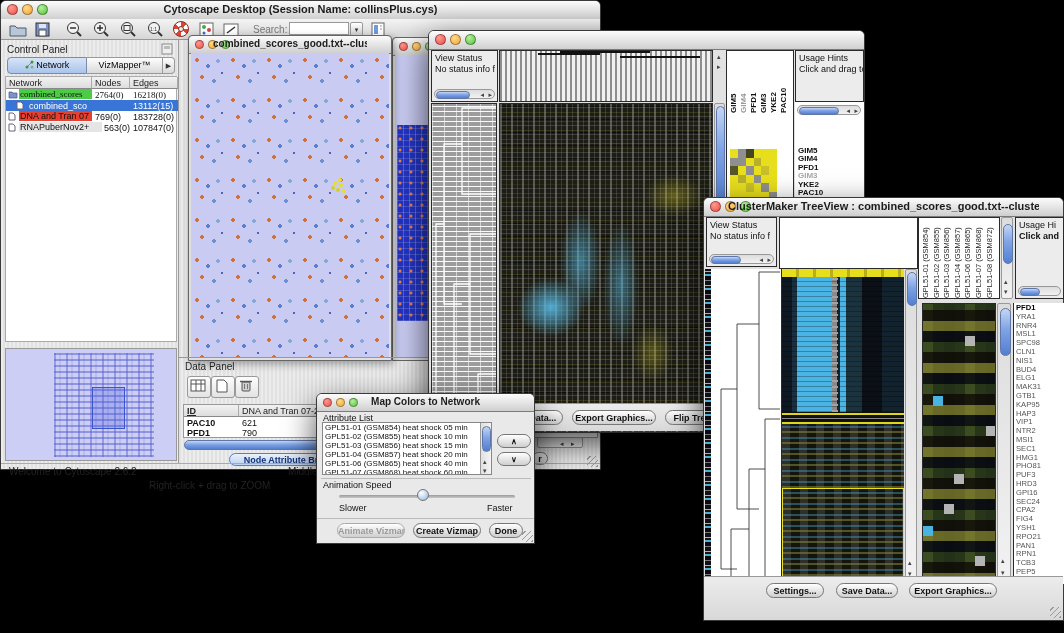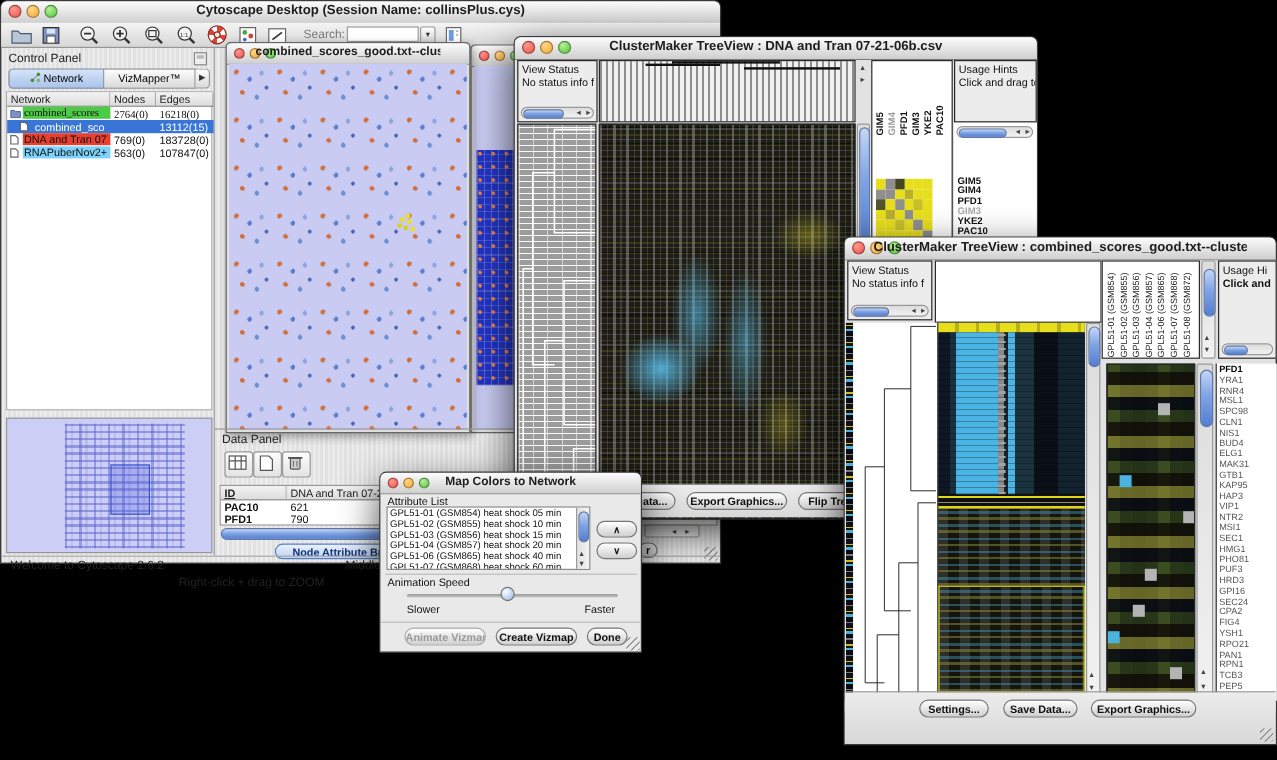--- a/index.html
+++ b/index.html
@@ -225,22 +225,22 @@
           </svg>
         <span class="cell abs" style="left:13px;top:0;width:73px;background:#e8402e;padding:0 1px;">DNA and Tran 07</span>
         <span class="cell abs" style="left:86px;top:0;width:38px;">769(0)</span>
         <span class="cell abs" style="left:124px;top:0;width:48px;">183728(0)</span>
       </div>
 
       <div class="abs" style="left:0;top:45px;width:172px;height:11px;">
         <svg class="abs" style="left:2px;top:1px;" width="8" height="9">
             <path d="M1,1 h4 l2,2 v5 h-6 z" fill="#fff" stroke="#667"></path>
           </svg>
-        <span class="cell abs" style="left:13px;top:0;width:73px;background:#7dd3fc;padding:0 1px;">RNAPuberNov2+</span>
-        <span class="cell abs" style="left:86px;top:0;width:38px;">563(0)</span>
+        <span class="cell abs" style="left:13px;top:0;width:83px;background:#e5e5e5;padding:0 1px;">RNAPuberNov2+</span>
+        <span class="cell abs" style="left:86px;top:0;width:38px;text-align:right;">563(0)</span>
         <span class="cell abs" style="left:124px;top:0;width:48px;">107847(0)</span>
       </div>
     </div>
 
     <div class="abs" style="left:2px;top:308px;width:172px;height:113px;background:#cdcef5;border:1px solid #999;">
       <div class="abs ovtex" style="left:48px;top:4px;width:100px;height:104px;opacity:.8;"></div>
       <div class="abs" style="left:86px;top:38px;width:33px;height:42px;background:rgba(72,92,220,.28);border:1px solid #3b55cc;"></div>
     </div>
   </div>
 
@@ -322,21 +322,20 @@
   <div class="grip" style="right:2px;bottom:2px;"></div>
 </div>
 
 <div class="win" style="left:428px;top:30px;width:437px;height:402px;z-index:10;">
   <div class="tbar">
     <div class="lights">
       <span class="tl r"></span>
       <span class="tl y"></span>
       <span class="tl g"></span>
     </div>
-    <div class="title">ClusterMaker TreeView : DNA and Tran 07-21-06b.csv</div>
   </div>
 
   <div class="panel" style="left:2px;top:19px;width:67px;height:52px;">
     <div class="ptext">View Status</div>
     <div class="ptext" style="padding-top:0;">No status info f</div>
     <div class="trackH" style="left:2px;bottom:2px;width:61px;height:10px;">
       <div class="thumbB" style="left:1px;top:1px;width:32px;height:6px;"></div>
       <span class="sArr" style="right:10px;top:1px;">◂</span>
       <span class="sArr" style="right:2px;top:1px;">▸</span>
     </div>

